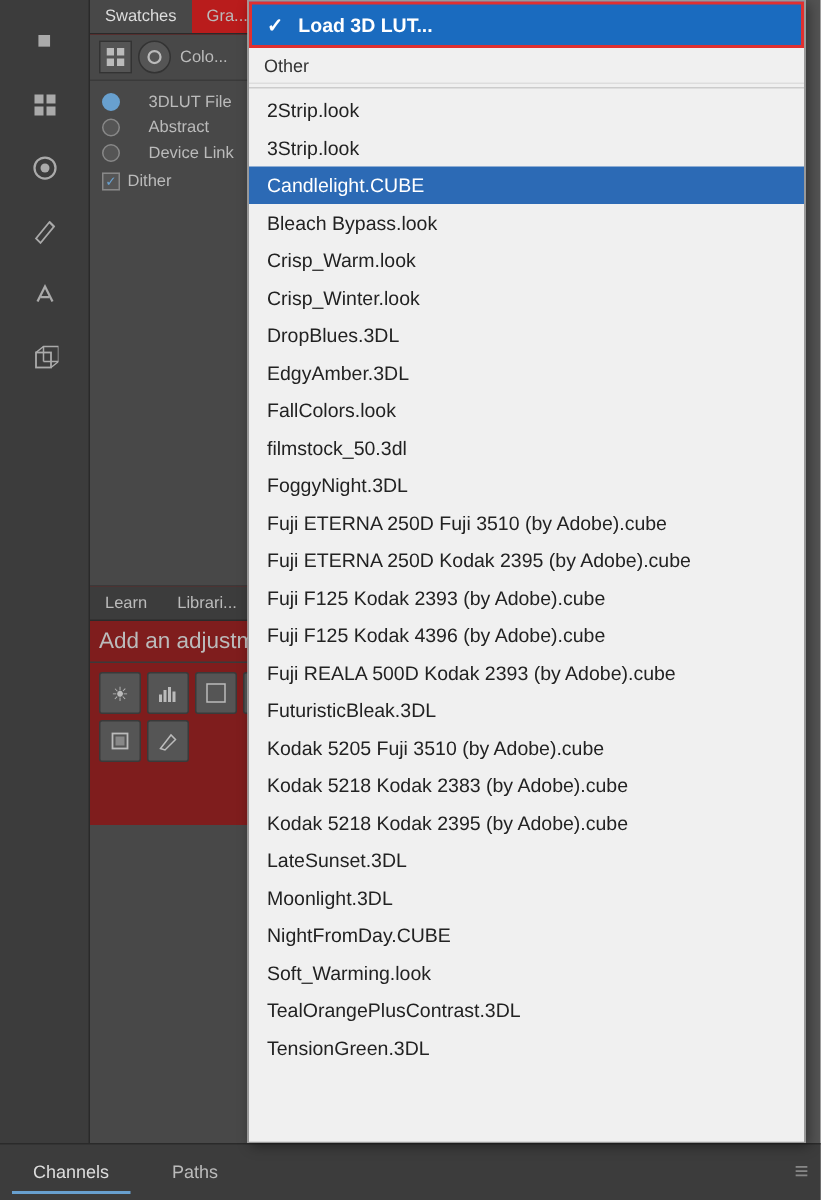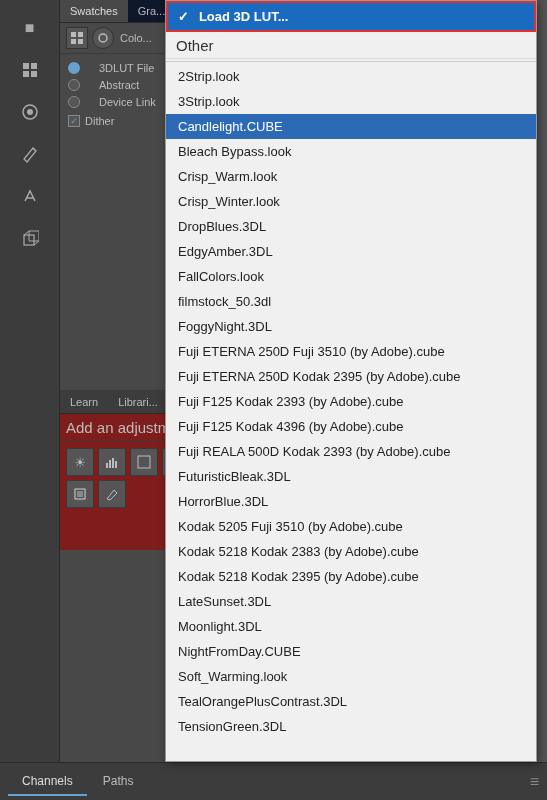--- a/index.html
+++ b/index.html
@@ -48,21 +48,21 @@
       left: 60px;
       top: 0;
       width: 160px;
       height: 800px;
       background: #484848;
     }
 
     
     .tabs-row {
       display: flex;
-      background: #0f172a;
+      background: #b91c1c;
       border-bottom: 1px solid #2a2a2a;
     }
     .tab {
       padding: 5px 10px;
       font-size: 11px;
       color: #bbb;
       cursor: pointer;
       white-space: nowrap;
     }
     .tab.active {
@@ -187,21 +187,21 @@
       position: absolute;
       bottom: 0;
       left: 0;
       width: 547px;
       height: 38px;
       background: #3c3c3c;
       border-top: 1px solid #2a2a2a;
       display: flex;
       align-items: center;
       padding: 0 8px;
-      gap: 2px;
+      gap: 14px;
     }
     .bottom-tab {
       padding: 6px 14px;
       font-size: 12px;
       color: #bbb;
       cursor: pointer;
       border-bottom: 2px solid transparent;
     }
     .bottom-tab.active {
       color: #ddd;
@@ -237,21 +237,21 @@
       font-weight: bold;
       display: flex;
       align-items: center;
       gap: 6px;
       border: 2px solid #e03030;
       cursor: pointer;
     }
 
     .dropdown-section-label {
       padding: 5px 10px 4px;
-      font-size: 15px;
+      font-size: 12px;
       color: #333;
       background: #f0f0f0;
       border-bottom: 1px solid #ddd;
     }
 
     .dropdown-divider {
       height: 1px;
       background: #ccc;
       margin: 2px 0;
     }
@@ -428,21 +428,20 @@
       <div class="dropdown-item">EdgyAmber.3DL</div>
       <div class="dropdown-item">FallColors.look</div>
       <div class="dropdown-item">filmstock_50.3dl</div>
       <div class="dropdown-item">FoggyNight.3DL</div>
       <div class="dropdown-item">Fuji ETERNA 250D Fuji 3510 (by Adobe).cube</div>
       <div class="dropdown-item">Fuji ETERNA 250D Kodak 2395 (by Adobe).cube</div>
       <div class="dropdown-item">Fuji F125 Kodak 2393 (by Adobe).cube</div>
       <div class="dropdown-item">Fuji F125 Kodak 4396 (by Adobe).cube</div>
       <div class="dropdown-item">Fuji REALA 500D Kodak 2393 (by Adobe).cube</div>
       <div class="dropdown-item">FuturisticBleak.3DL</div>
-      <div class="dropdown-item">HorrorBlue.3DL</div>
       <div class="dropdown-item">Kodak 5205 Fuji 3510 (by Adobe).cube</div>
       <div class="dropdown-item">Kodak 5218 Kodak 2383 (by Adobe).cube</div>
       <div class="dropdown-item">Kodak 5218 Kodak 2395 (by Adobe).cube</div>
       <div class="dropdown-item">LateSunset.3DL</div>
       <div class="dropdown-item">Moonlight.3DL</div>
       <div class="dropdown-item">NightFromDay.CUBE</div>
       <div class="dropdown-item">Soft_Warming.look</div>
       <div class="dropdown-item">TealOrangePlusContrast.3DL</div>
       <div class="dropdown-item">TensionGreen.3DL</div>
     </div>

